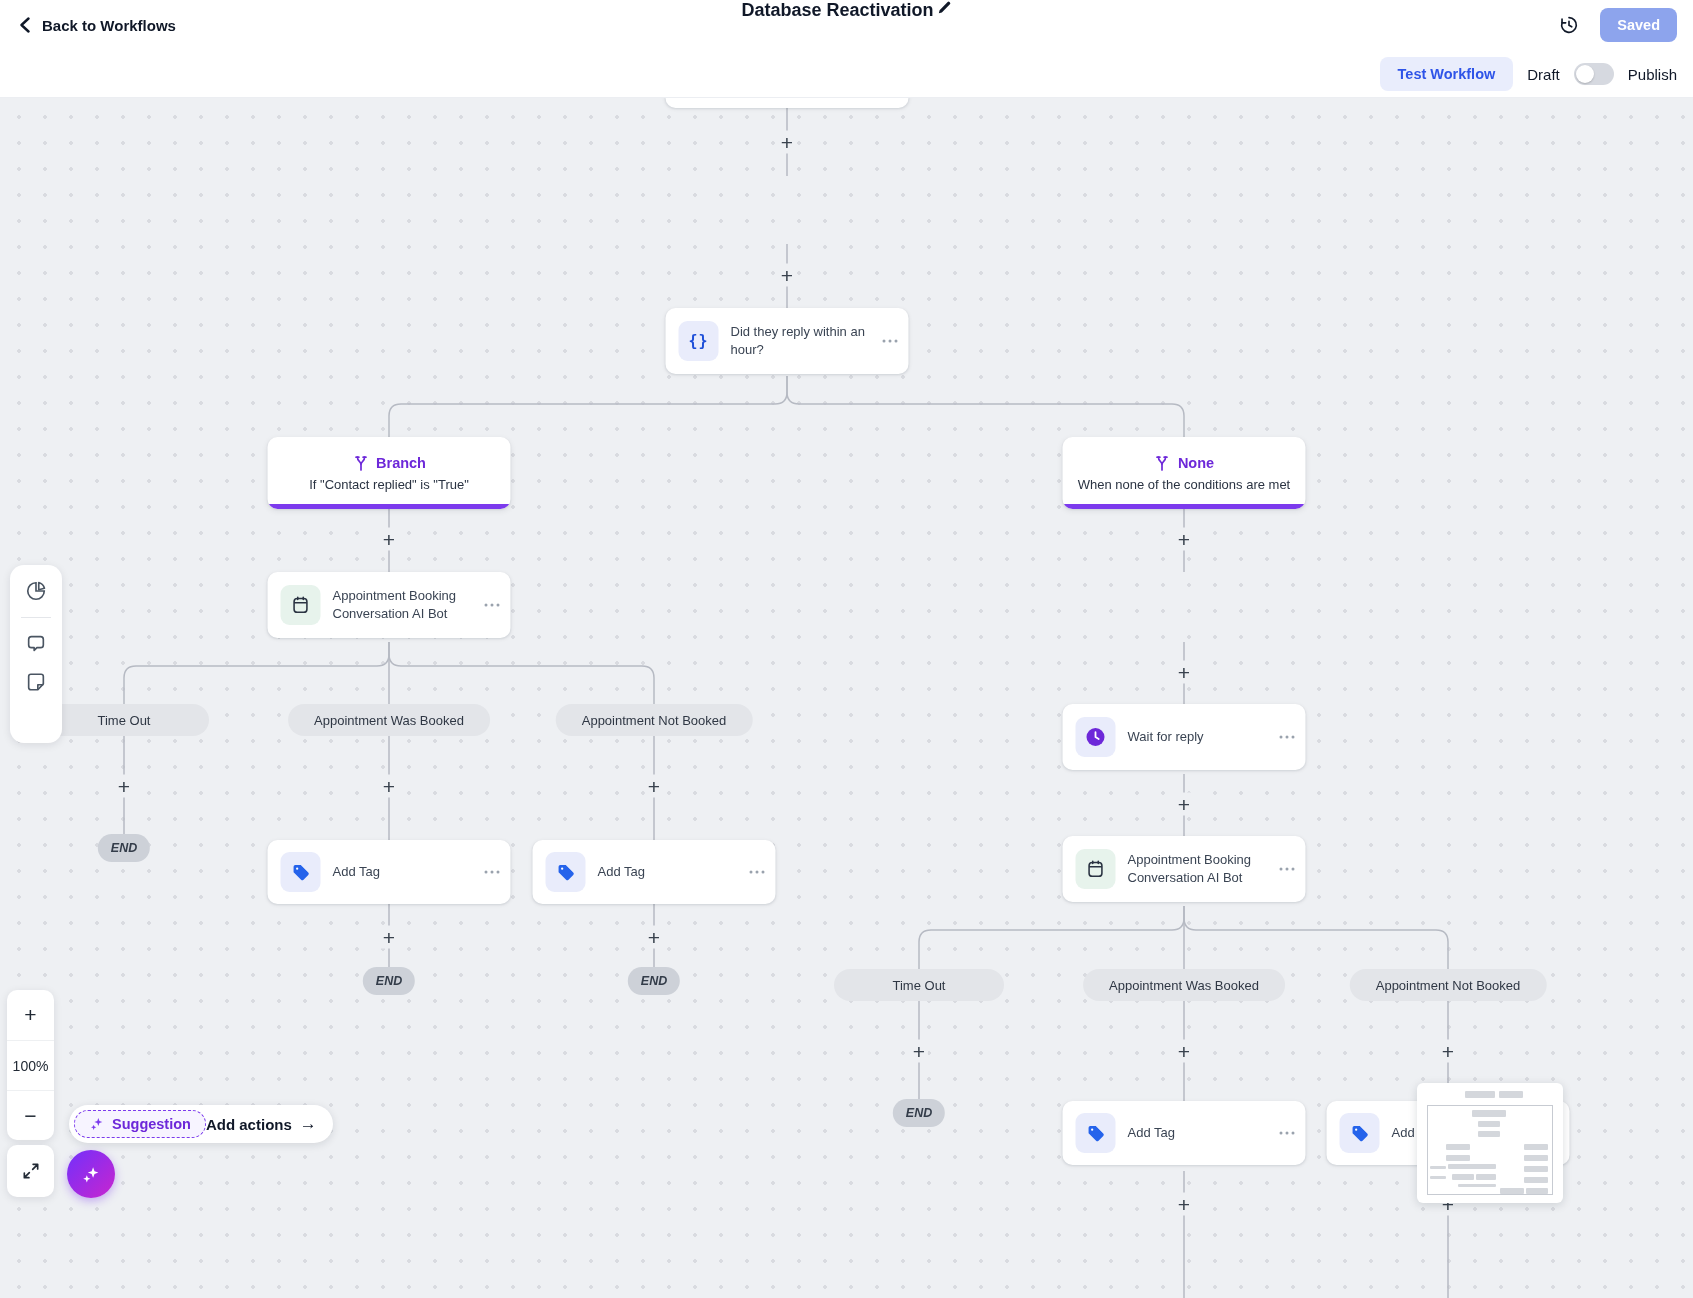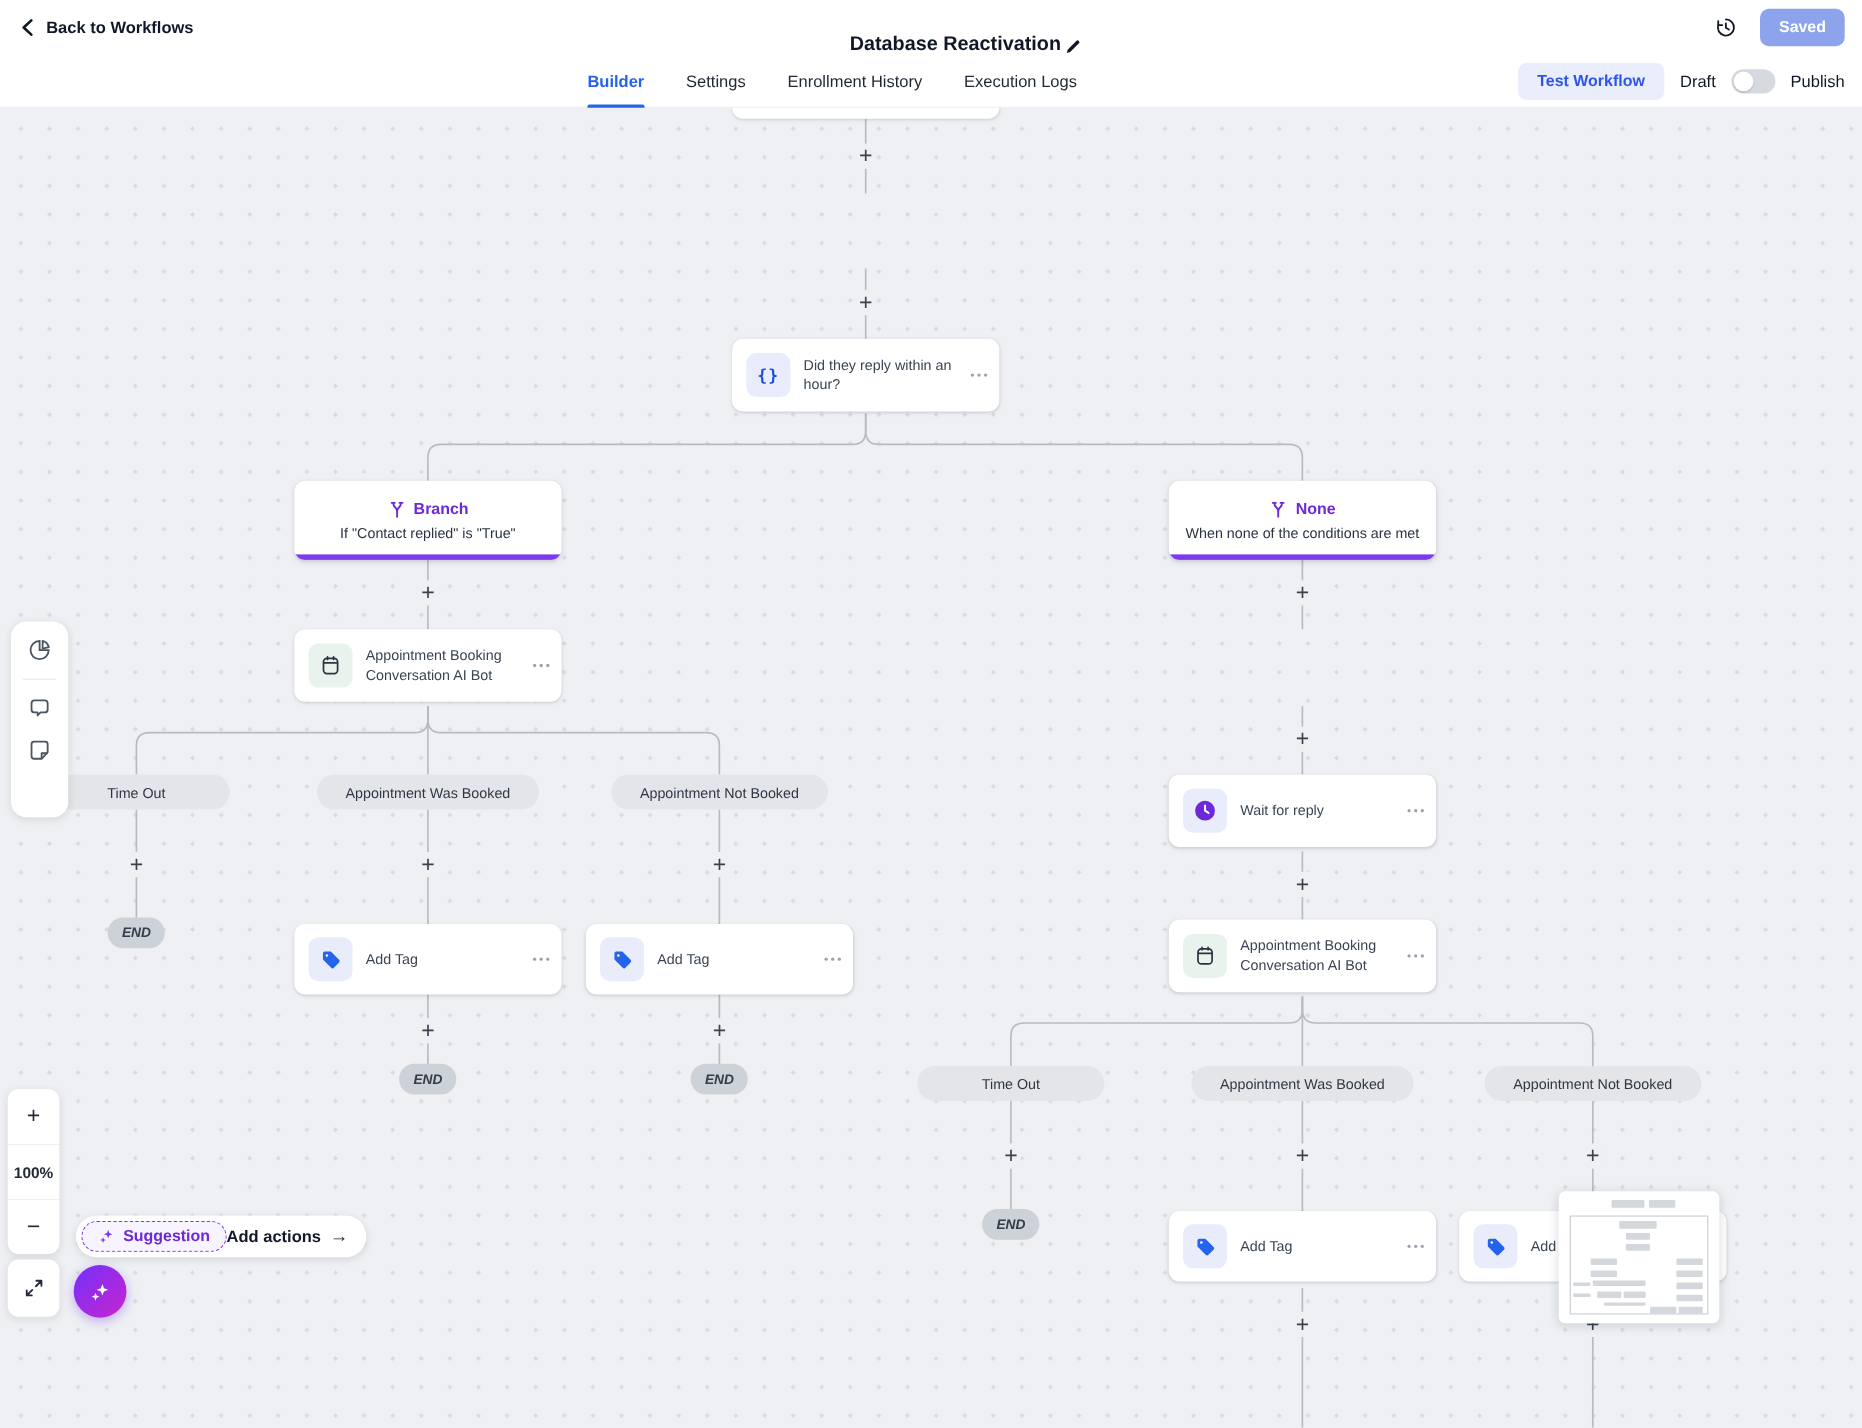--- a/index.html
+++ b/index.html
@@ -6,21 +6,21 @@
   html,body { width:1693px; height:1298px; overflow:hidden;
     font-family:"Liberation Sans","DejaVu Sans",sans-serif; background:#eef0f3; }
 
   
   .topbar { position:absolute; left:0; top:0; width:1693px; height:50px;
     background:#fff; z-index:50; }
   .back { position:absolute; left:18px; top:0; height:50px; display:flex;
     align-items:center; gap:10px; cursor:pointer; }
   .back-label { font-size:15px; font-weight:700; color:#101828; }
   .wf-title-wrap { position:absolute; left:50%; top:0; transform:translateX(-50%);
-    height:50px; display:flex; align-items:flex-end; gap:3px;margin-left:31px; }
+    height:50px; display:flex; align-items:flex-start; gap:3px; }
   .wf-title { font-size:18px; font-weight:700; color:#101828; }
   .top-right { position:absolute; right:16px; top:0; height:50px; display:flex;
     align-items:center; gap:20px; }
   .saved-btn { background:#8da4ed; color:#fff; font-size:14.5px; font-weight:600;
     border:none; border-radius:8px; padding:9px 17px; cursor:pointer; }
 
   
   .tabbar { position:absolute; left:0; top:50px; width:1693px; height:48px;
     background:#fff; border-bottom:1px solid #eceef2; z-index:49; }
   .tabs { position:absolute; left:534px; top:0; height:48px; display:flex; gap:38px; }
@@ -93,21 +93,21 @@
   .tool-btn { width:24px; height:24px; display:flex; align-items:center;
     justify-content:center; cursor:pointer; }
 
   
   .zoom-panel { position:absolute; left:7px; top:892px; width:47px; background:#fff;
     border-radius:10px; box-shadow:0 2px 8px rgba(16,24,40,.1); z-index:20;
     display:flex; flex-direction:column; }
   .zoom-cell { height:50px; display:flex; align-items:center; justify-content:center;
     font-size:21px; color:#222a35; cursor:pointer; }
   .zoom-cell + .zoom-cell { border-top:1px solid #eef0f2; }
-  .zoom-pct { font-size:14px; color:#222a35; cursor:default;font-weight:bold; }
+  .zoom-pct { font-size:14px; color:#222a35; cursor:default; }
   .fit-btn { position:absolute; left:7px; top:1047px; width:47px; height:52px;
     background:#fff; border-radius:10px; box-shadow:0 2px 8px rgba(16,24,40,.1);
     display:flex; align-items:center; justify-content:center; cursor:pointer; z-index:20; }
   .ai-fab { position:absolute; left:67px; top:1052px; width:48px; height:48px;
     border-radius:50%; background:linear-gradient(135deg,#7b2ff7 10%,#c026d3 90%);
     display:flex; align-items:center; justify-content:center; cursor:pointer;
     box-shadow:0 3px 10px rgba(124,58,237,.4); z-index:20; }
   .suggest-bar { position:absolute; left:69px; top:1007px; height:38px; background:#fff;
     border-radius:19px; box-shadow:0 2px 8px rgba(16,24,40,.12); display:flex;
     align-items:center; padding:4px 16px 4px 5px; z-index:20; }
@@ -146,26 +146,20 @@
     <svg width="22" height="22" viewBox="0 0 24 24">
       <path d="M12 4 a8 8 0 1 1 -7.6 5.5" fill="none" stroke="#101828" stroke-width="1.8" stroke-linecap="round"></path>
       <path d="M4.4 5.6 L4.4 9.6 L8.4 9.6" fill="none" stroke="#101828" stroke-width="1.8" stroke-linecap="round" stroke-linejoin="round"></path>
       <path d="M12 8 V12.3 L15 14" fill="none" stroke="#101828" stroke-width="1.8" stroke-linecap="round"></path>
     </svg>
     <button class="saved-btn">Saved</button>
   </div>
 </div>
 
 <div class="tabbar">
-  <div class="tabs">
-    <div class="tab active">Builder</div>
-    <div class="tab">Settings</div>
-    <div class="tab">Enrollment History</div>
-    <div class="tab">Execution Logs</div>
-  </div>
   <div class="tabbar-right">
     <button class="test-wf-btn">Test Workflow</button>
     <span class="mode-label">Draft</span>
     <div class="toggle">
         <div class="knob"></div>
       </div>
     <span class="mode-label">Publish</span>
   </div>
 </div>
 

